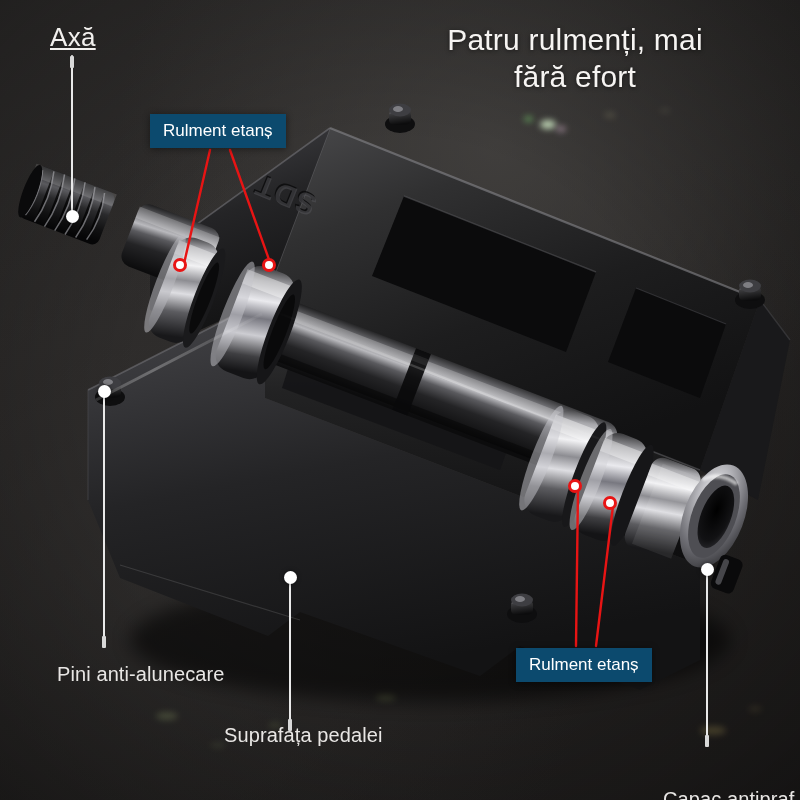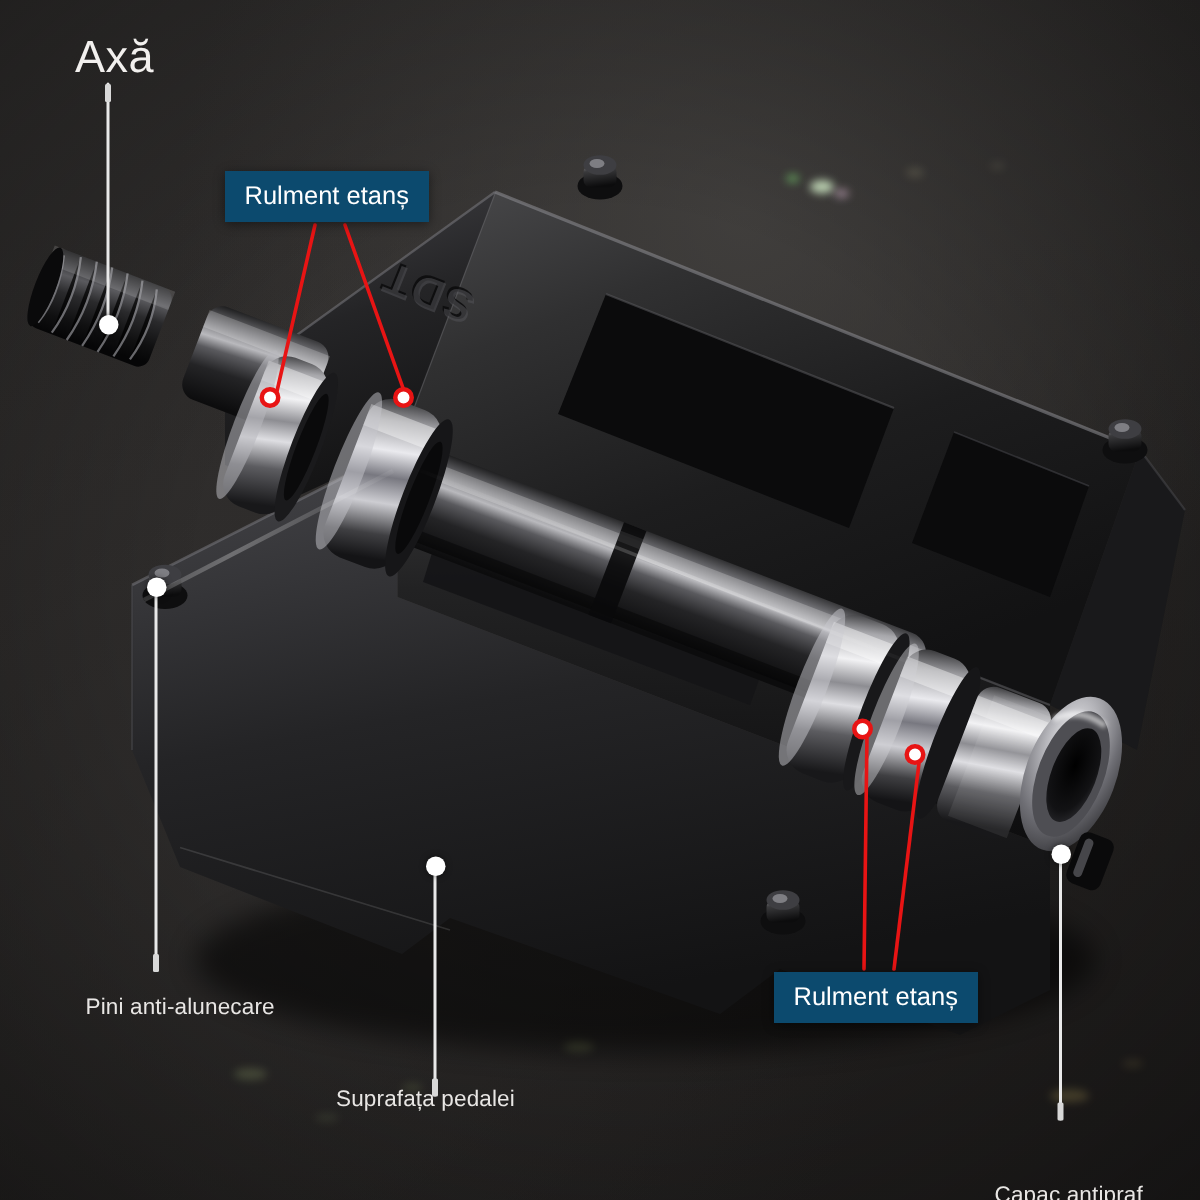--- a/index.html
+++ b/index.html
@@ -36,26 +36,26 @@
   }
 
   .bokeh { position:absolute; border-radius:50%; filter: blur(3px); pointer-events:none; }
 
   
   #pedal { position:absolute; left:0; top:0; width:800px; height:800px; }
 
   
   .lbl {
     position: absolute;
-    font-size: 15px;
+    font-size: 20px;
     color: #e8e6e4;
     white-space: nowrap;
     letter-spacing: .1px;
   }
-  .lbl-big { font-size: 30px; color:#f2f0ee; letter-spacing:.3px; }
+  .lbl-big { font-size: 26px; color:#f2f0ee; letter-spacing:.3px;text-decoration:underline; }
 
   .title {
     position: absolute;
     text-align: center;
     font-size: 30px;
     line-height: 1.22;
     color: #f6f4f2;
     letter-spacing: .2px;
     text-shadow: 0 1px 4px rgba(0,0,0,.55);
   }
@@ -344,20 +344,24 @@
       <line x1="72" y1="216" x2="72" y2="56" stroke="#e9e9e9" stroke-width="2" stroke-linecap="round"></line>
       <line x1="104" y1="391" x2="104" y2="647" stroke="#e9e9e9" stroke-width="2" stroke-linecap="round"></line>
       <line x1="290" y1="577" x2="290" y2="730" stroke="#e9e9e9" stroke-width="2" stroke-linecap="round"></line>
       <line x1="707" y1="569" x2="707" y2="746" stroke="#e9e9e9" stroke-width="2" stroke-linecap="round"></line>
       <line x1="210" y1="150" x2="183" y2="268" stroke="#e81414" stroke-width="2.4" stroke-linecap="round"></line>
       <line x1="230" y1="150" x2="272" y2="268" stroke="#e81414" stroke-width="2.4" stroke-linecap="round"></line>
       <line x1="576" y1="646" x2="578" y2="489" stroke="#e81414" stroke-width="2.4" stroke-linecap="round"></line>
       <line x1="596" y1="646" x2="613" y2="506" stroke="#e81414" stroke-width="2.4" stroke-linecap="round"></line>
     </svg>
 
+  <div class="title" id="title-block" style="left:350px; top:22px; width:450px;">
+    <div>Patru rulmenți, mai</div>
+    <div>fără efort</div>
+  </div>
 
   <div class="lbl lbl-big" style="left:50px; top:22px;">Axă</div>
 
   <div class="lbl" style="left:57px; top:663px;">Pini anti-alunecare</div>
 
   <div class="lbl" style="left:224px; top:724px;">Suprafața pedalei</div>
 
   <div class="lbl" style="left:663px; top:788px;text-align:right;">Capac antipraf</div>
 
   <div class="badge" style="left:150px; top:114px;">Rulment etanș</div>

